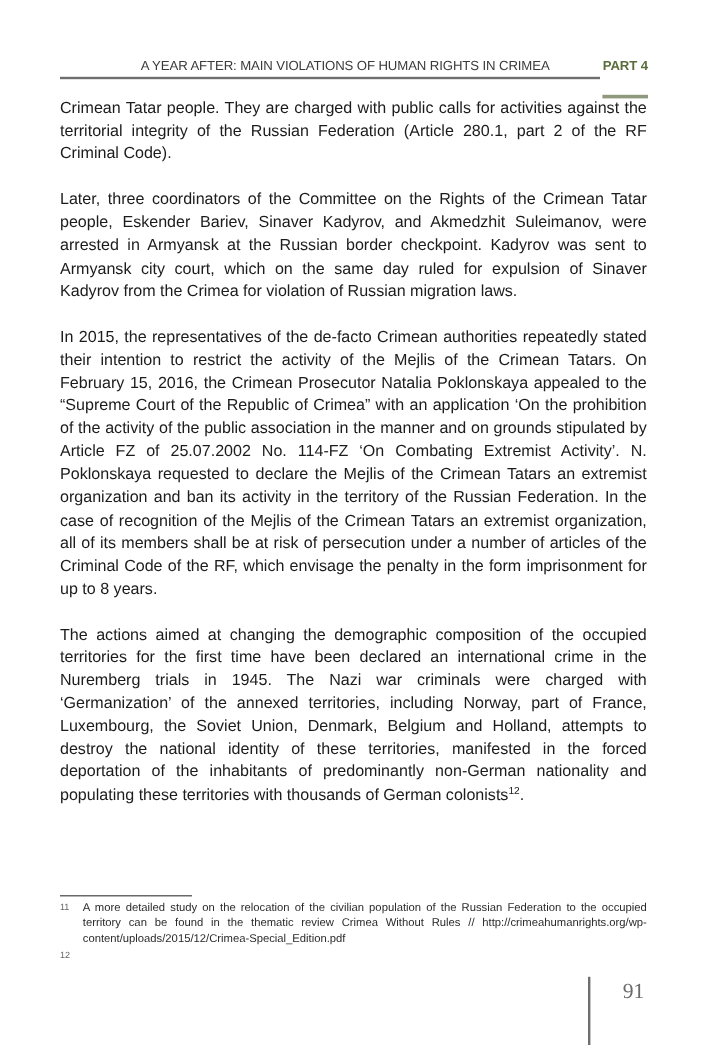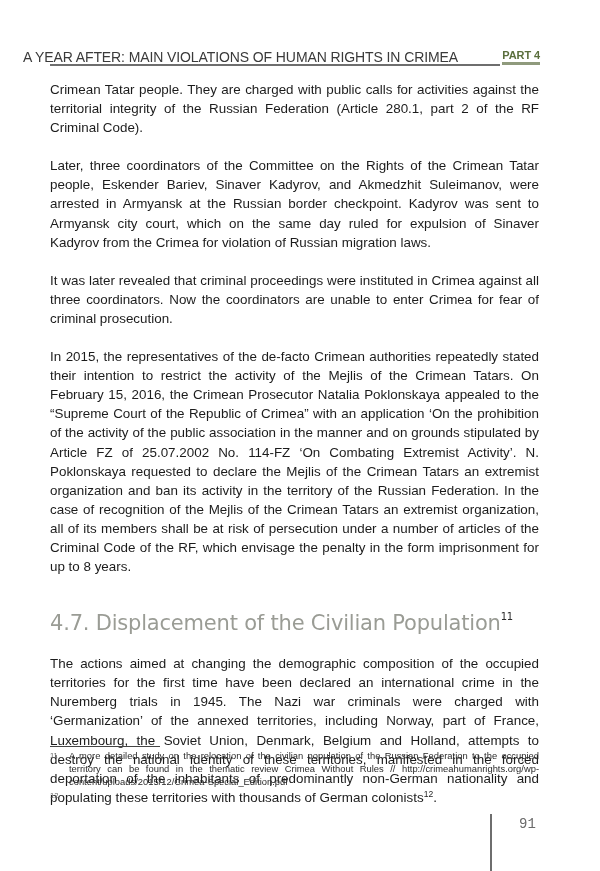--- a/index.html
+++ b/index.html
@@ -6,25 +6,25 @@
     body {
       width: 600px; height: 871px; background: #ffffff; position: relative; overflow: hidden;
       font-family: "DejaVu Sans", sans-serif; color: #1e1e1e;
     }
     .header {
       position: absolute; left: 50px; top: 49px; width: 490px; height: 14px;
       font-size: 10.5px; letter-spacing: -0.1px;
     }
     .header-title {
       position: absolute; right: 82px; top: 0; color: #3a3a3a; white-space: nowrap;
-      font-family: "Liberation Sans", sans-serif; font-size: 14px;
+      font-family: "Liberation Sans", sans-serif; font-size: 11px;
     }
     .header-part {
       position: absolute; right: 0; top: 0; color: #5a6e3c; font-weight: bold;
-      font-family: "Liberation Sans", sans-serif; font-size: 11px; padding-bottom: 1px;
+      font-family: "Liberation Sans", sans-serif; font-size: 11px; padding-bottom: 18px;
       border-bottom: 3px solid #8f9a7c; width: 38px; text-align: right;
     }
     .header-rule {
       position: absolute; left: 50px; top: 64px; width: 450px; height: 1.5px; background: #6e6e6e;
     }
     .content {
       position: absolute; left: 50px; top: 80px; width: 489px;
       font-family: "Liberation Sans", sans-serif; font-size: 13.4px; line-height: 19.1px;
       text-align: justify; color: #1c1c1c;
     }
@@ -44,39 +44,37 @@
     .footnotes {
       position: absolute; left: 50px; top: 749px; width: 489px;
       font-family: "Liberation Sans", sans-serif; font-size: 9.4px; line-height: 13.2px; color: #2a2a2a;
     }
     .fn-item { position: relative; padding-left: 19px; text-align: justify; }
     .fn-num { position: absolute; left: 0; top: 0; font-size: 7.5px; color: #666; }
     .page-rule {
       position: absolute; left: 490px; top: 814px; width: 2px; height: 57px; background: #6e6e6e;
     }
     .page-number {
-      position: absolute; left: 519px; top: 816px; font-size: 14px; color: #6a6a6a;
-      font-family: Liberation Mono, monospace;
+      position: absolute; left: 519px; top: 816px; font-size: 18px; color: #6a6a6a;
+      font-family: Liberation Serif, serif;
     }
   </style>
 </head>
 <body>
 
 <div class="header">
   <span class="header-title">A YEAR AFTER: MAIN VIOLATIONS OF HUMAN RIGHTS IN CRIMEA</span>
   <span class="header-part">PART 4</span>
 </div>
 <div class="header-rule"></div>
 
 <div class="content">
   <p>Crimean Tatar people. They are charged with public calls for activities against the territorial integrity of the Russian Federation (Article 280.1, part 2 of the RF Criminal Code).</p>
   <p>Later, three coordinators of the Committee on the Rights of the Crimean Tatar people, Eskender Bariev, Sinaver Kadyrov, and Akmedzhit Suleimanov, were arrested in Armyansk at the Russian border checkpoint. Kadyrov was sent to Armyansk city court, which on the same day ruled for expulsion of Sinaver Kadyrov from the Crimea for violation of Russian migration laws.</p>
-  <p>It was later revealed that criminal proceedings were instituted in Crimea against all three coordinators. Now the coordinators are unable to enter Crimea for fear of criminal prosecution.</p>
   <p>In 2015, the representatives of the de-facto Crimean authorities repeatedly stated their intention to restrict the activity of the Mejlis of the Crimean Tatars. On February 15, 2016, the Crimean Prosecutor Natalia Poklonskaya appealed to the “Supreme Court of the Republic of Crimea” with an application ‘On the prohibition of the activity of the public association in the manner and on grounds stipulated by Article FZ of 25.07.2002 No. 114-FZ ‘On Combating Extremist Activity’. N. Poklonskaya requested to declare the Mejlis of the Crimean Tatars an extremist organization and ban its activity in the territory of the Russian Federation. In the case of recognition of the Mejlis of the Crimean Tatars an extremist organization, all of its members shall be at risk of persecution under a number of articles of the Criminal Code of the RF, which envisage the penalty in the form imprisonment for up to 8 years.</p>
-  <div class="section-title"><span>4.7. Displacement of the Civilian Population</span><sup>11</sup></div>
   <p><span>The actions aimed at changing the demographic composition of the occupied territories for the first time have been declared an international crime in the Nuremberg trials in 1945. The Nazi war criminals were charged with ‘Germanization’ of the annexed territories, including Norway, part of France, Luxembourg, the Soviet Union, Denmark, Belgium and Holland, attempts to destroy the national identity of these territories, manifested in the forced deportation of the inhabitants of predominantly non-German nationality and populating these territories with thousands of German colonists</span><sup class="fn">12</sup><span>.</span></p>
 </div>
 
 <div class="footnote-rule"></div>
 <div class="footnotes">
   <div class="fn-item">
     <span class="fn-num">11</span>
     <span>A more detailed study on the relocation of the civilian population of the Russian Federation to the occupied territory can be found in the thematic review Crimea Without Rules // http://crimeahumanrights.org/wp-content/uploads/2015/12/Crimea-Special_Edition.pdf</span>
   </div>
   <div class="fn-item">

